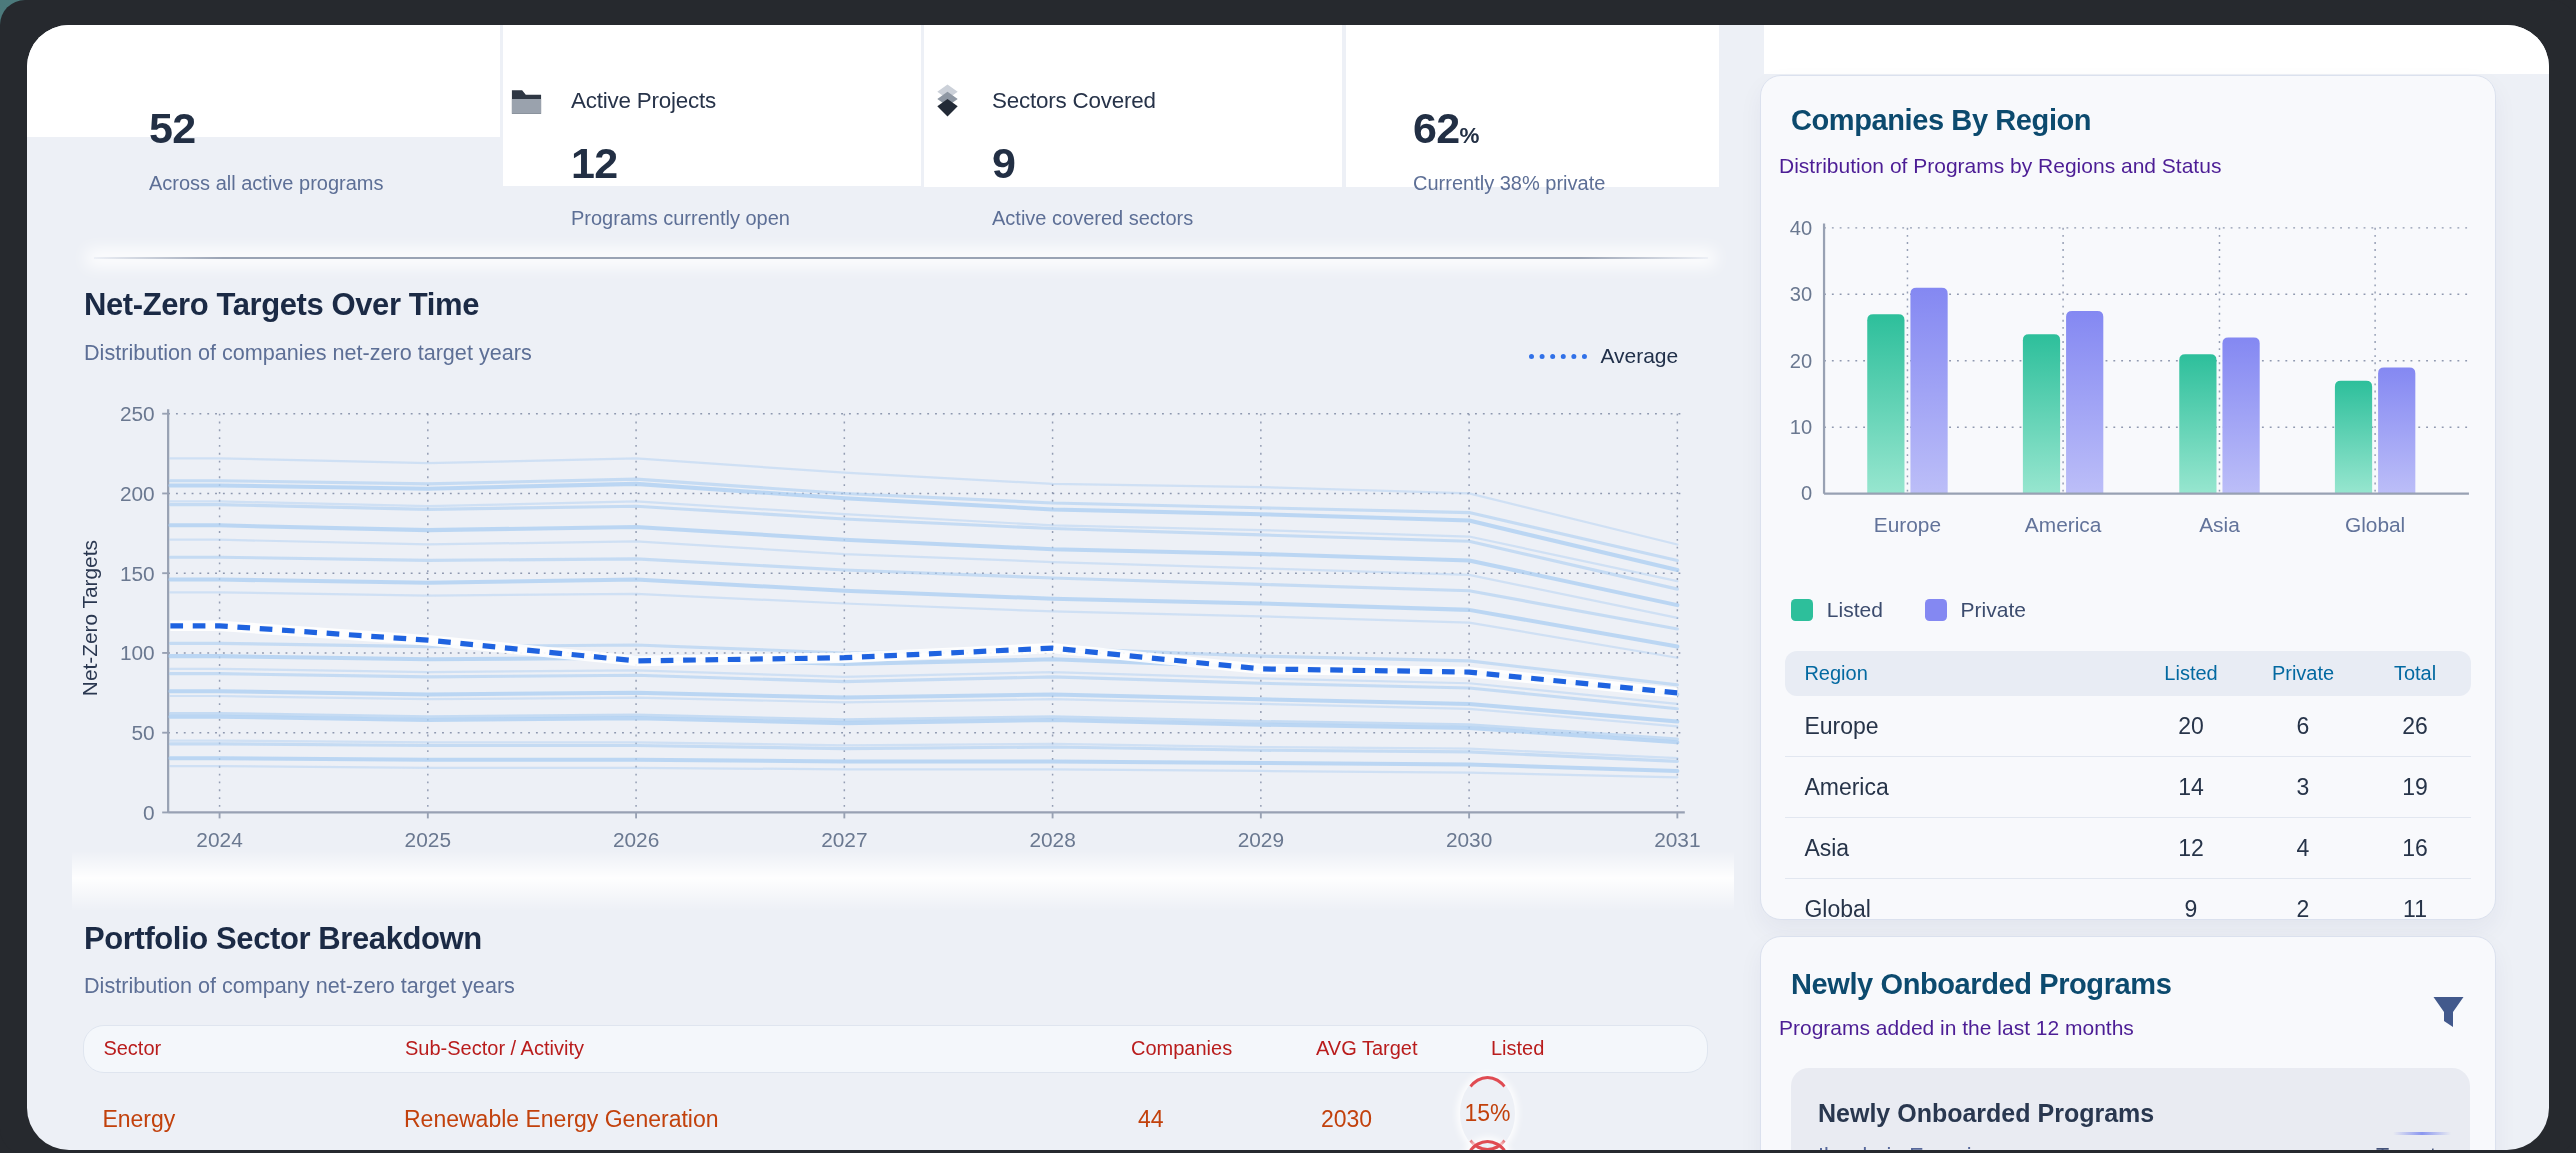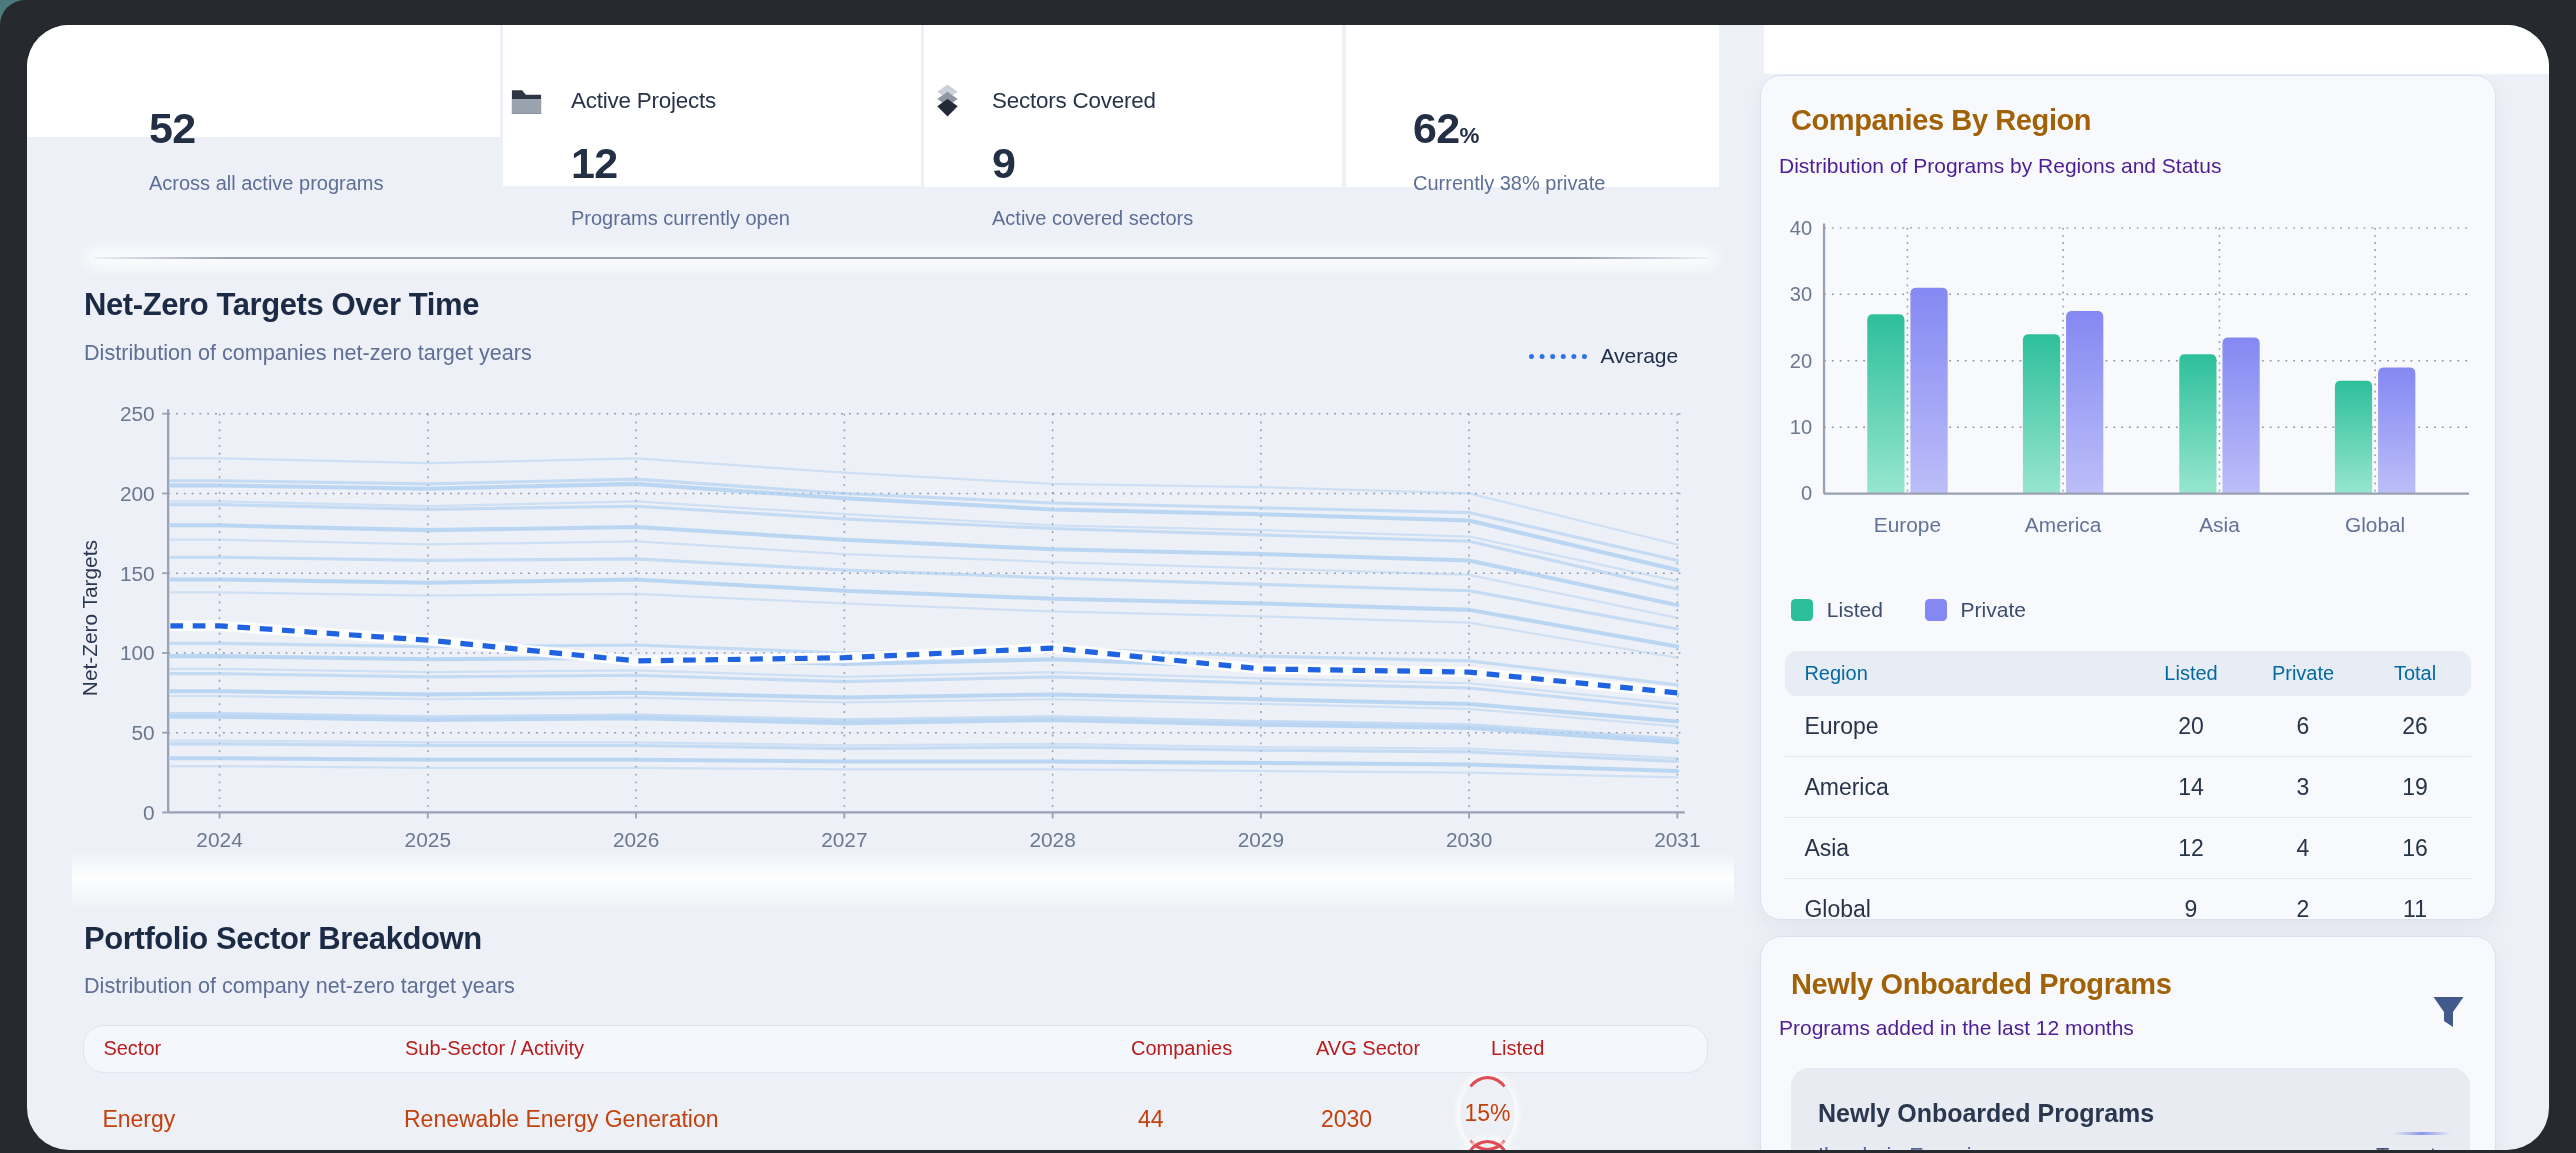--- a/index.html
+++ b/index.html
@@ -38,21 +38,21 @@
              border:1.5px solid #dfe5ef;border-radius:21px;}
   .pt-header span{position:absolute;top:11.2px;font-size:20px;color:#b91c1c;}
   .pt-row{position:absolute;left:56px;top:1048px;width:1625px;height:83px;}
   .pt-row span{position:absolute;top:33px;font-size:23px;color:#c2410c;}
   .pct-badge{position:absolute;width:55px;height:75px;border:3px solid #e04b52;border-left-color:transparent;
              border-right-color:transparent;border-radius:50%;display:flex;align-items:center;justify-content:center;
              color:#e04b52;font-size:21.6px;font-weight:500;box-shadow:0 0 7.5px 3px rgba(255,255,255,.9);}
   
   .rcard{position:absolute;left:1733px;width:736px;background:#f8f9fc;border:1.5px solid #dbe1ee;
          border-radius:21px;box-shadow:0 10.4px 25px rgba(35,48,90,.05);}
-  .rcard .title{position:absolute;left:30px;font-size:29px;font-weight:700;color:#a16207;letter-spacing:-0.4px;}
+  .rcard .title{position:absolute;left:30px;font-size:29px;font-weight:700;color:#0c4a6e;letter-spacing:-0.4px;}
   .rcard .sub{position:absolute;left:18px;font-size:21px;color:#4c1d95;}
   .bar-legend{position:absolute;left:30px;top:522px;display:flex;gap:42px;}
   .bar-legend .item{display:flex;align-items:center;gap:13.4px;}
   .bar-legend .sw{width:22.4px;height:22.4px;border-radius:4.5px;}
   .bar-legend .lbl{font-size:21px;color:#3c4c6e;}
   .rt-grid{display:grid;grid-template-columns:1fr 112px 112px 112px;align-items:center;}
   .rt-header{position:absolute;left:24px;top:575px;width:686px;height:45px;background:#e8ecf4;border-radius:12px;
              padding:0 0 0 19.4px;}
   .rt-header span{font-size:20px;color:#0369a1;}
   .rt-rows{position:absolute;left:24px;top:620px;width:686px;}
@@ -197,21 +197,21 @@
         <polyline points="132,305.62 198,305.62 477.42857142857144,324.88 756.8571428571429,352.7 1036.2857142857142,348.41999999999996 1315.7142857142858,335.58000000000004 1595.1428571428573,363.4 1874.5714285714287,367.68 2154,395.5" fill="none" stroke="#1f63e0" stroke-width="7" stroke-dasharray="17 13" stroke-linejoin="round"></polyline>
       </svg>
     <div class="white-band"></div>
 
     <div class="sec-title" style="left:57px;top:896px;">Portfolio Sector Breakdown</div>
     <div class="sec-sub" style="left:57px;top:948px;">Distribution of company net-zero target years</div>
     <div class="pt-header">
       <span style="left:19.4px;">Sector</span>
       <span style="left:321px;">Sub-Sector / Activity</span>
       <span style="left:1047px;">Companies</span>
-      <span style="left:1232px;">AVG Sector</span>
+      <span style="left:1232px;">AVG Target</span>
       <span style="left:1407px;">Listed</span>
     </div>
     <div class="pt-row">
       <span style="left:19.4px;">Energy</span>
       <span style="left:321px;">Renewable Energy Generation</span>
       <span style="left:1055px;">44</span>
       <span style="left:1238px;">2030</span>
       <span class="pct-badge" style="left:1377px;top:3px;">15%</span>
     </div>
 

